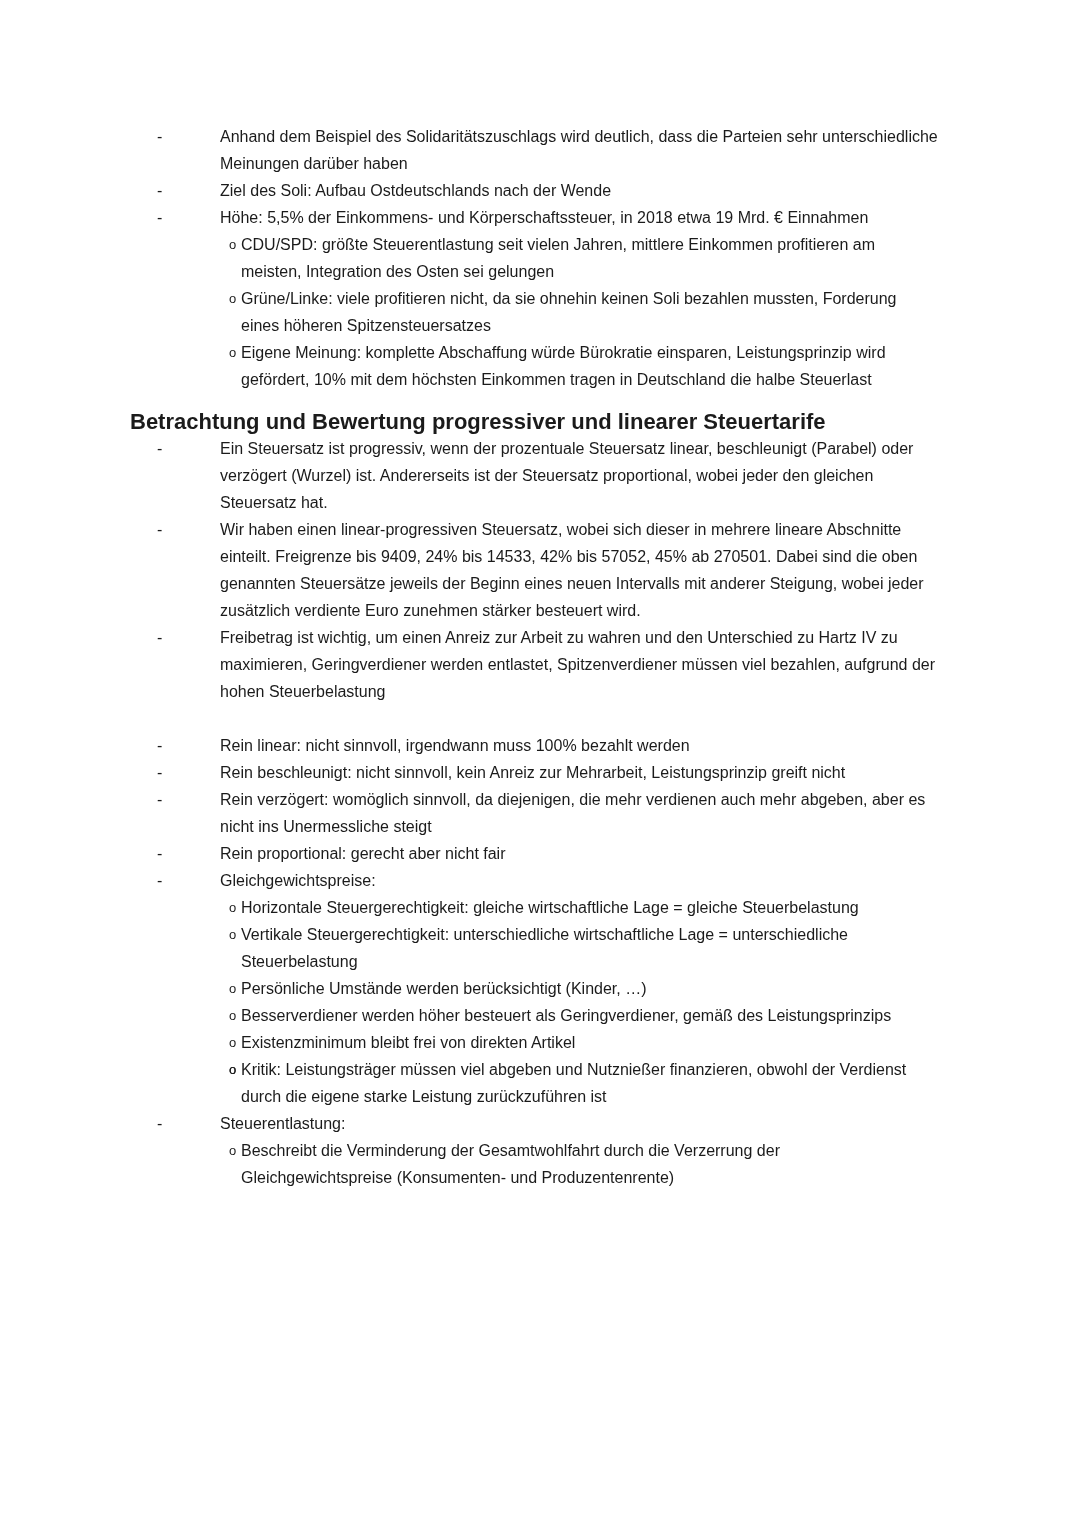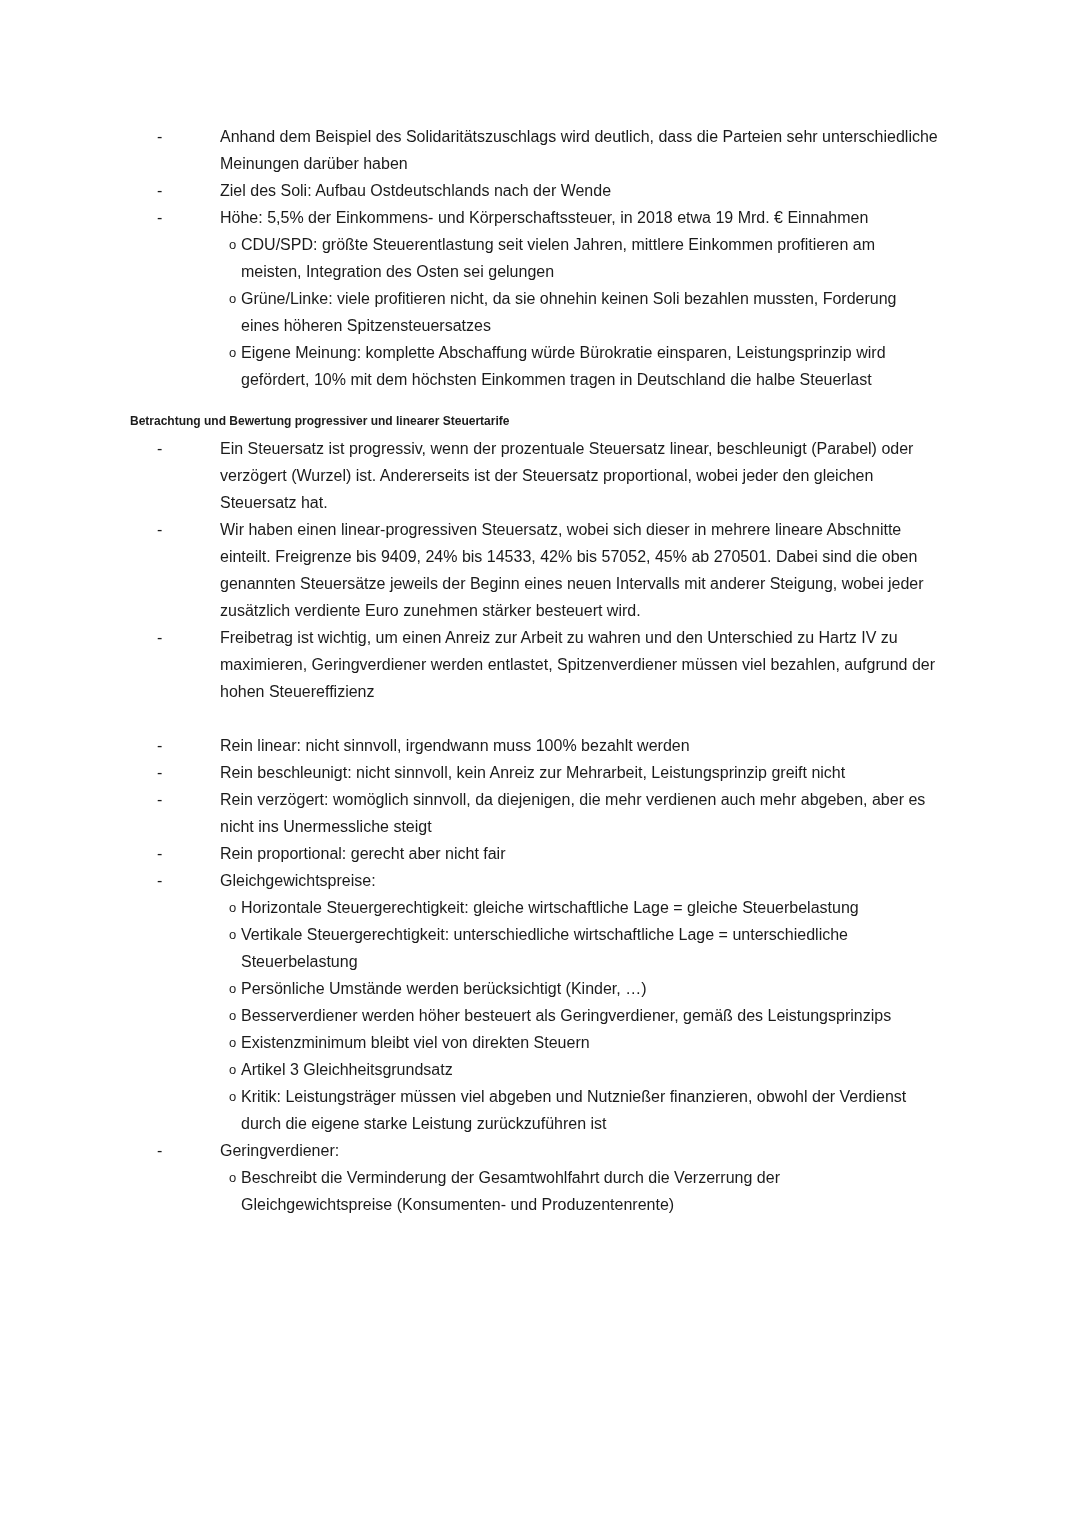--- a/index.html
+++ b/index.html
@@ -25,21 +25,21 @@
     position:absolute;
     top:0;
     line-height:27px;
   }
   .m1 { left:27px; }
   .m2 { left:99px; font-size:13px; }
   .l1 .t { display:block; margin-left:90px; max-width:745px; }
   .l2 .t { display:block; margin-left:111px; max-width:672px; }
   .h {
     font-weight:bold;
-    font-size:12px;
+    font-size:22px;
     line-height:27px;
     margin:15px 0 0 0;
   }
   .spacer { height:27px; }
 </style>
 </head>
 <body>
 
 <div class="page">
   <div class="content">
@@ -76,21 +76,21 @@
       <div class="li l1">
         <span class="marker m1">-</span>
         <span class="t">Ein Steuersatz ist progressiv, wenn der prozentuale Steuersatz linear, beschleunigt (Parabel) oder verzögert (Wurzel) ist. Andererseits ist der Steuersatz proportional, wobei jeder den gleichen Steuersatz hat.</span>
       </div>
       <div class="li l1">
         <span class="marker m1">-</span>
         <span class="t">Wir haben einen linear-progressiven Steuersatz, wobei sich dieser in mehrere lineare Abschnitte einteilt. Freigrenze bis 9409, 24% bis 14533, 42% bis 57052, 45% ab 270501. Dabei sind die oben genannten Steuersätze jeweils der Beginn eines neuen Intervalls mit anderer Steigung, wobei jeder zusätzlich verdiente Euro zunehmen stärker besteuert wird.</span>
       </div>
       <div class="li l1">
         <span class="marker m1">-</span>
-        <span class="t">Freibetrag ist wichtig, um einen Anreiz zur Arbeit zu wahren und den Unterschied zu Hartz IV zu maximieren, Geringverdiener werden entlastet, Spitzenverdiener müssen viel bezahlen, aufgrund der hohen Steuereffizienz</span>
+        <span class="t">Freibetrag ist wichtig, um einen Anreiz zur Arbeit zu wahren und den Unterschied zu Hartz IV zu maximieren, Geringverdiener werden entlastet, Spitzenverdiener müssen viel bezahlen, aufgrund der hohen Steuerbelastung</span>
       </div>
       <div class="spacer"></div>
       <div class="li l1">
         <span class="marker m1">-</span>
         <span class="t">Rein linear: nicht sinnvoll, irgendwann muss 100% bezahlt werden</span>
       </div>
       <div class="li l1">
         <span class="marker m1">-</span>
         <span class="t">Rein beschleunigt: nicht sinnvoll, kein Anreiz zur Mehrarbeit, Leistungsprinzip greift nicht</span>
       </div>
@@ -120,33 +120,32 @@
       <div class="li l2">
         <span class="marker m2">o</span>
         <span class="t">Persönliche Umstände werden berücksichtigt (Kinder, …)</span>
       </div>
       <div class="li l2">
         <span class="marker m2">o</span>
         <span class="t">Besserverdiener werden höher besteuert als Geringverdiener, gemäß des Leistungsprinzips</span>
       </div>
       <div class="li l2">
         <span class="marker m2">o</span>
-        <span class="t">Existenzminimum bleibt viel von direkten Steuern</span>
+        <span class="t">Existenzminimum bleibt frei von direkten Artikel</span>
       </div>
       <div class="li l2">
         <span class="marker m2">o</span>
-        <span class="t">Artikel 3 Gleichheitsgrundsatz</span>
       </div>
       <div class="li l2">
         <span class="marker m2">o</span>
         <span class="t">Kritik: Leistungsträger müssen viel abgeben und Nutznießer finanzieren, obwohl der Verdienst durch die eigene starke Leistung zurückzuführen ist</span>
       </div>
       <div class="li l1">
         <span class="marker m1">-</span>
-        <span class="t">Geringverdiener:</span>
+        <span class="t">Steuerentlastung:</span>
       </div>
       <div class="li l2">
         <span class="marker m2">o</span>
         <span class="t">Beschreibt die Verminderung der Gesamtwohlfahrt durch die Verzerrung der Gleichgewichtspreise (Konsumenten- und Produzentenrente)</span>
       </div>
     </div>
 
   </div>
 </div>
 

